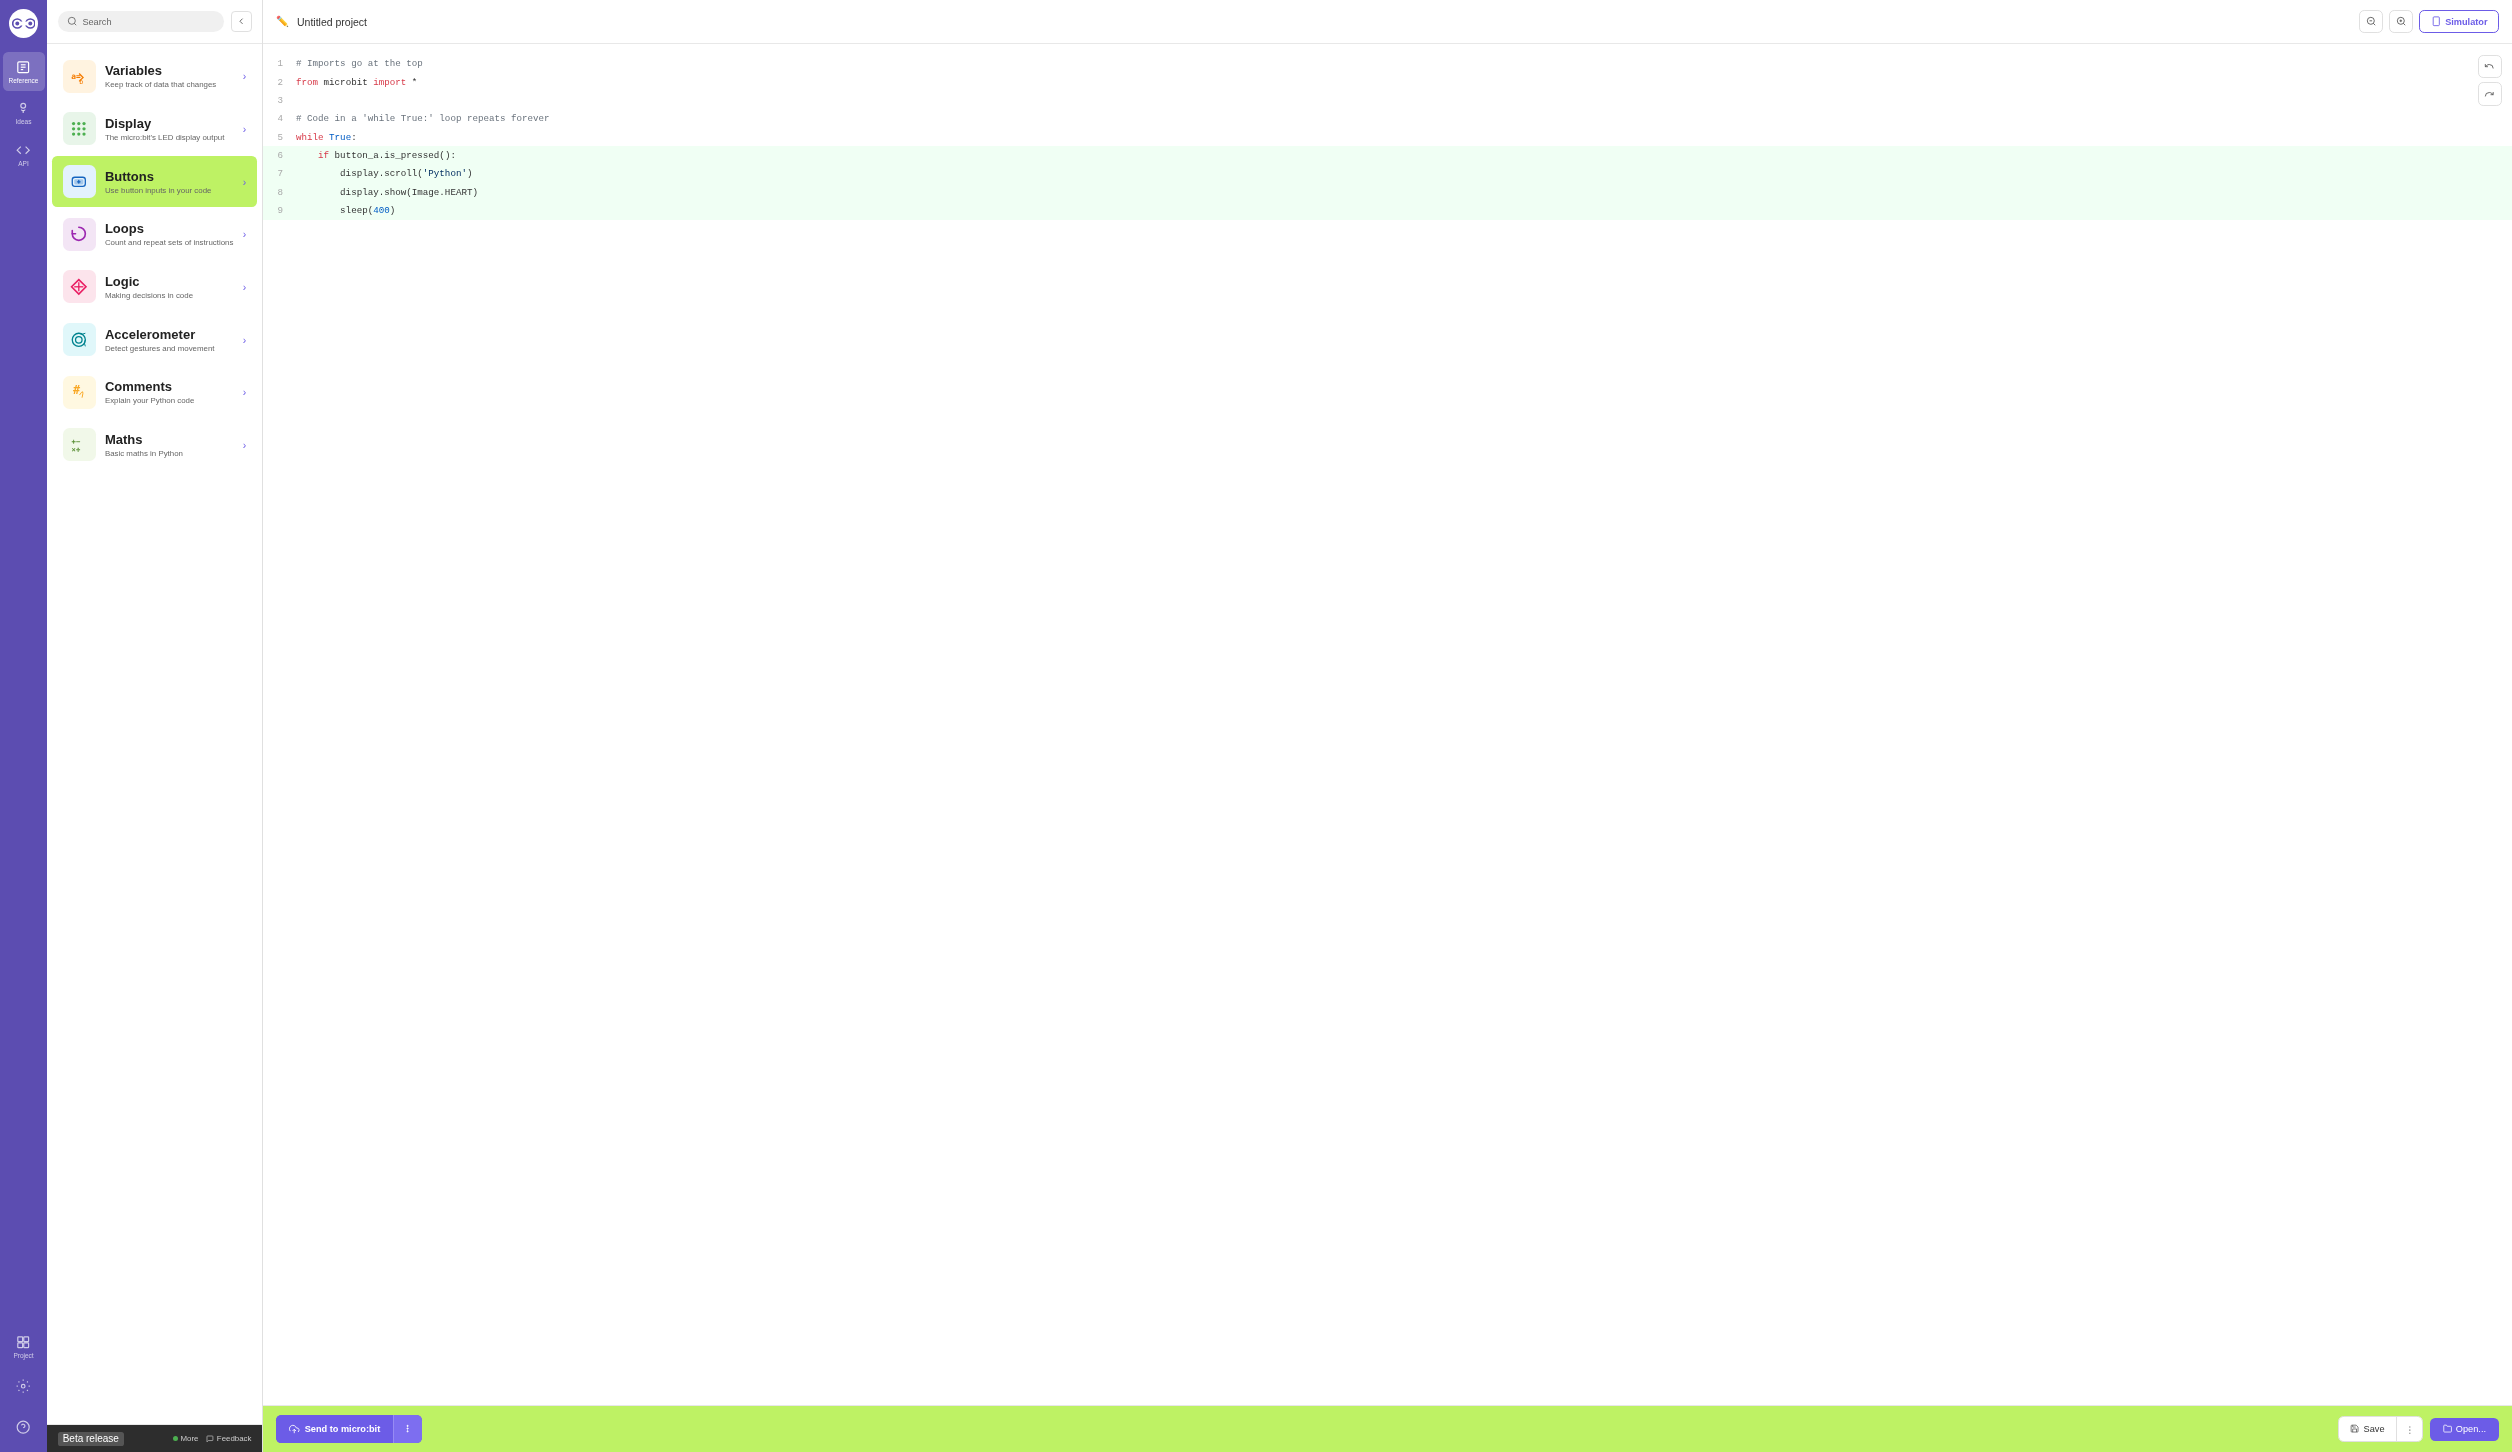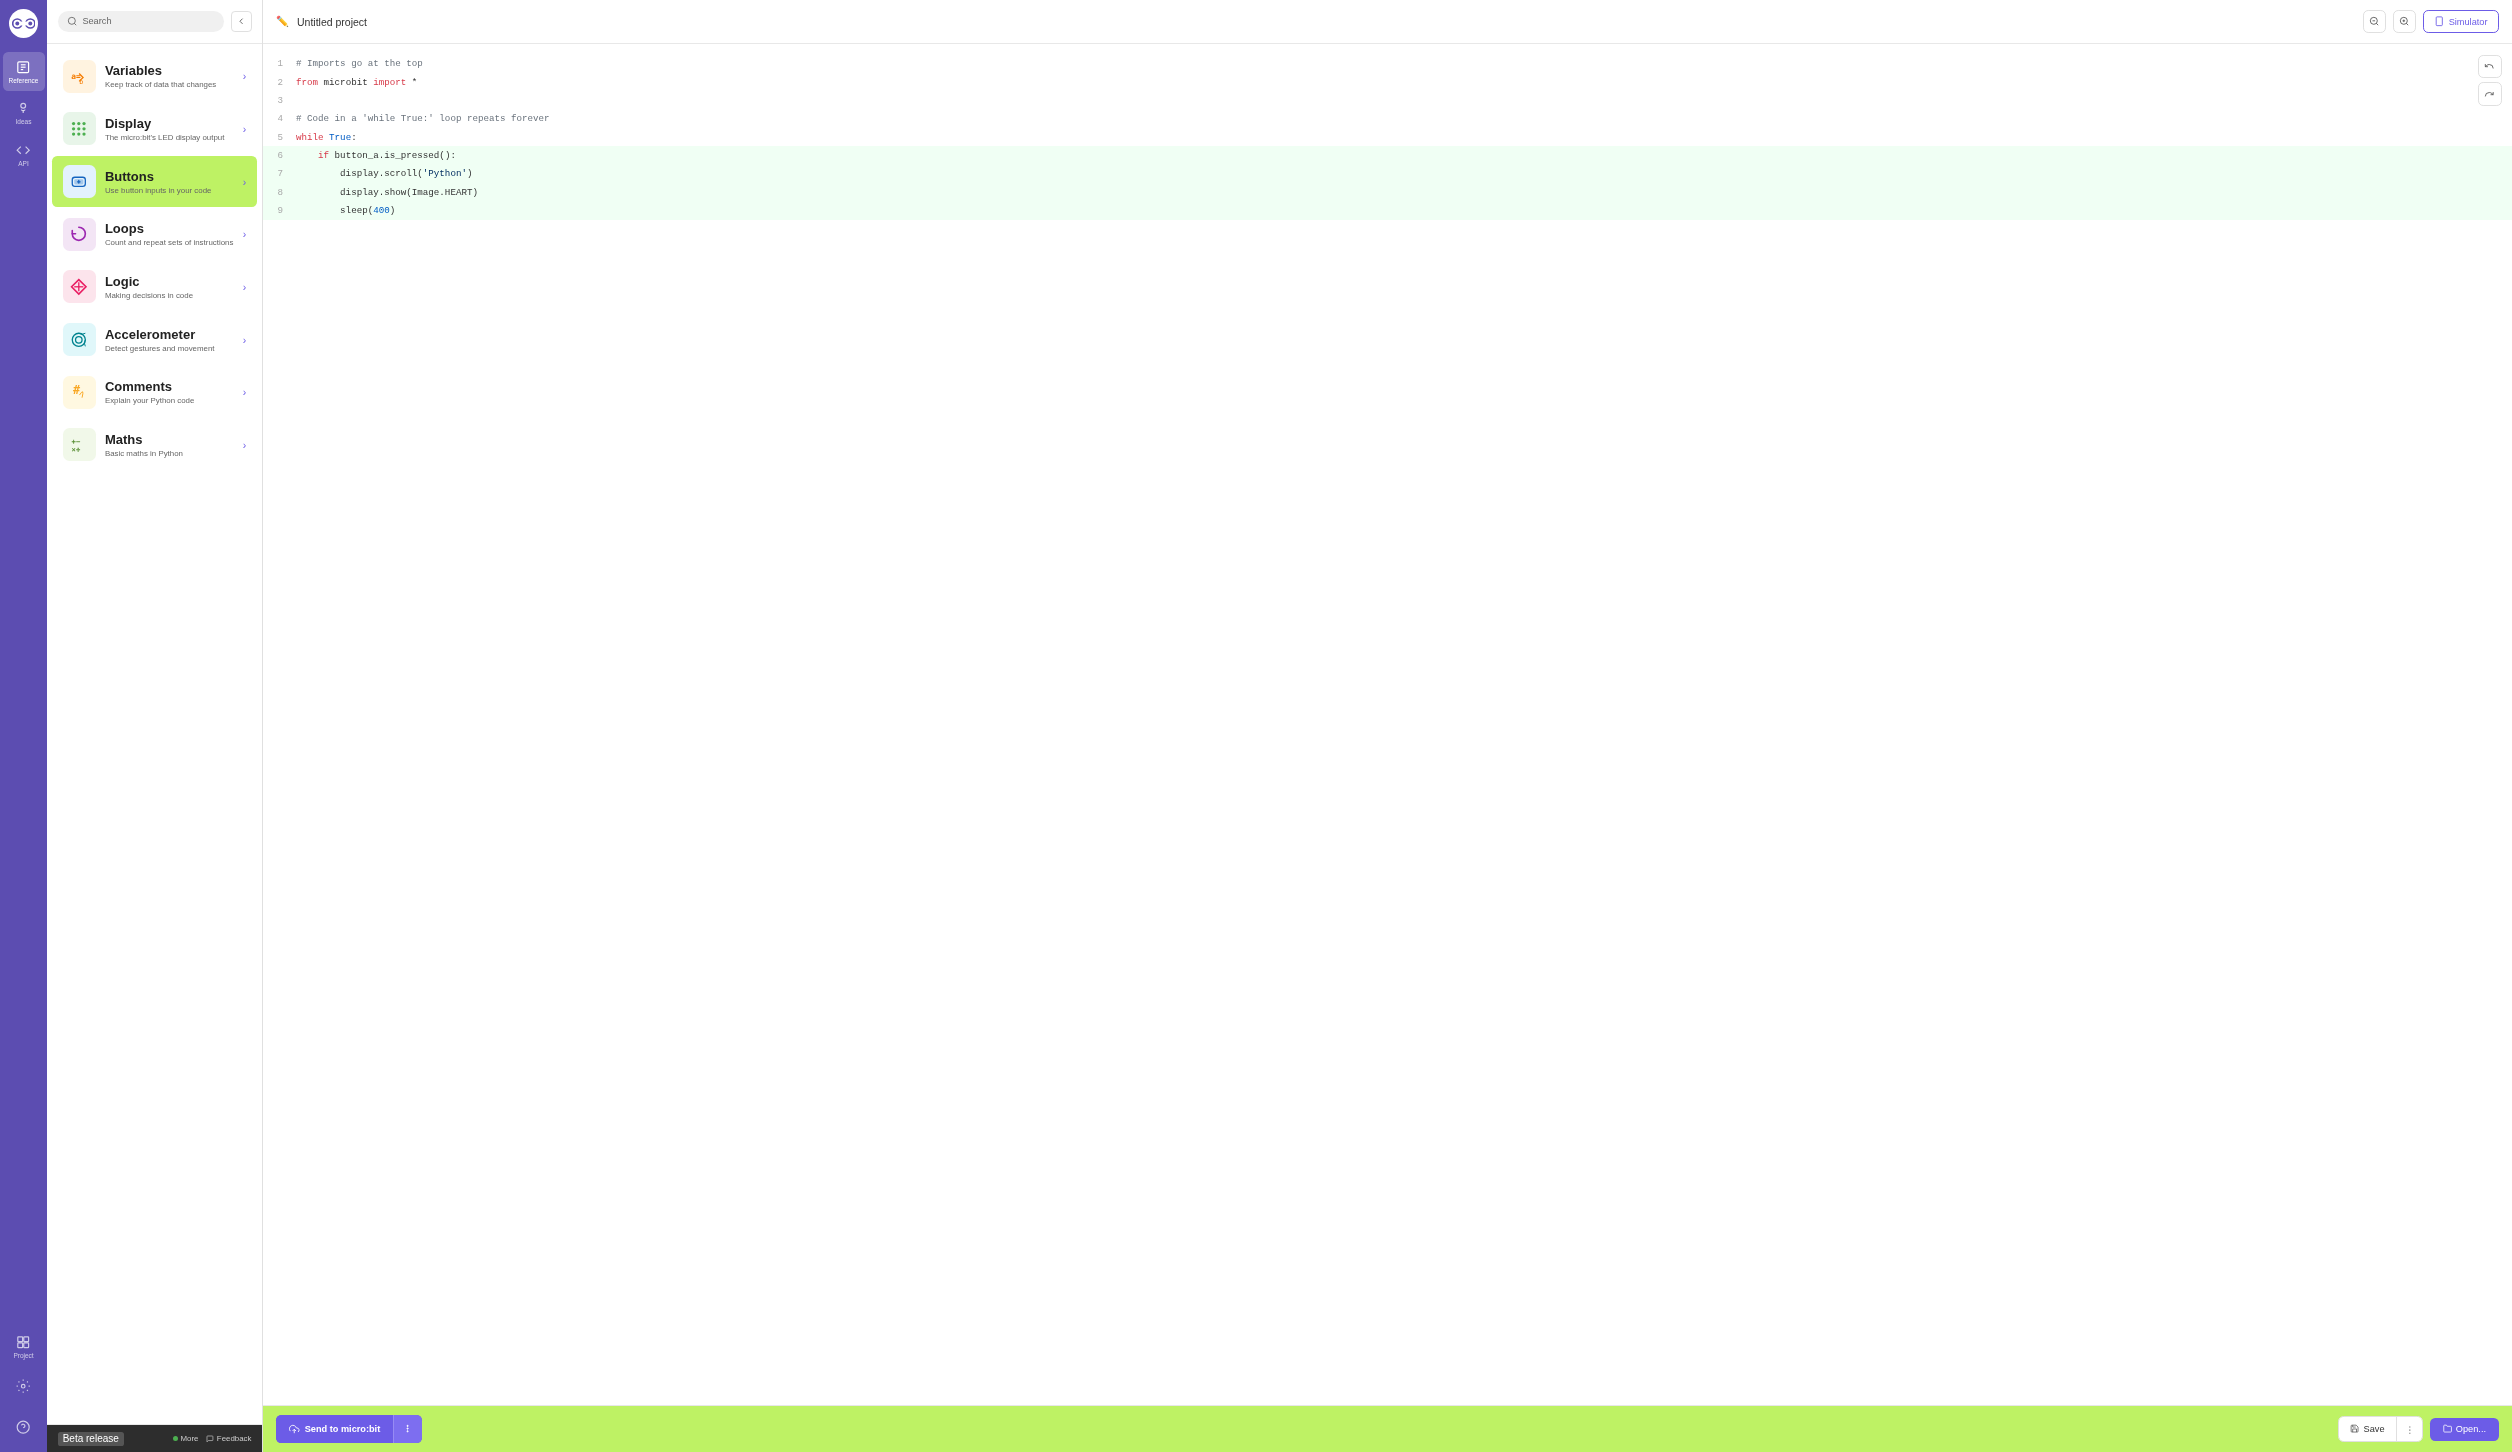--- a/index.html
+++ b/index.html
@@ -84,20 +84,21 @@
     .sidebar-header {
       padding: 9.2px 10.5px;
       border-bottom: 0.7px solid #e8e8e8;
       display: flex;
       align-items: center;
       gap: 6.5px;
       height: 44px;
     }
     .search-box {
       display: flex;
+      align-items: center;
       gap: 5.2px;
       background: #f0f0f0;
       border-radius: 13px;
       padding: 5.2px 9.2px;
       flex: 1;
       cursor: pointer;
     }
     .search-box span { color: #666; font-size: 9.2px; }
     .sidebar-collapse-btn {
       width: 21px;
@@ -233,21 +234,21 @@
       font-size: 10.5px;
       color: #555;
     }
     .simulator-btn {
       background: white;
       border: 1.3px solid #6c5ce7;
       border-radius: 5.2px;
       padding: 5.2px 10.5px;
       color: #6c5ce7;
       font-size: 9.2px;
-      font-weight: 400;
+      font-weight: 700;
       cursor: pointer;
       display: flex;
       align-items: flex-end;
       gap: 3.9px;
     }
 
     
     .code-editor {
       flex: 1;
       overflow-y: auto;

